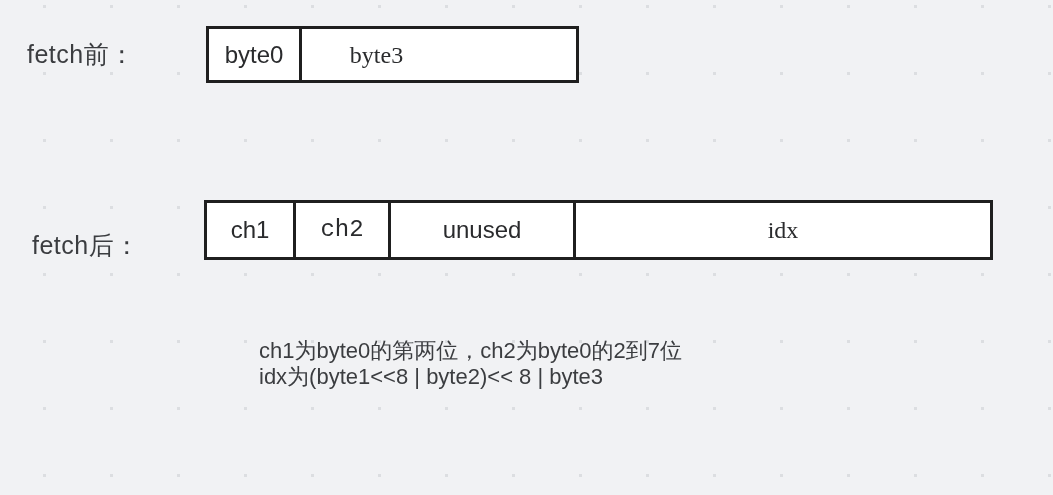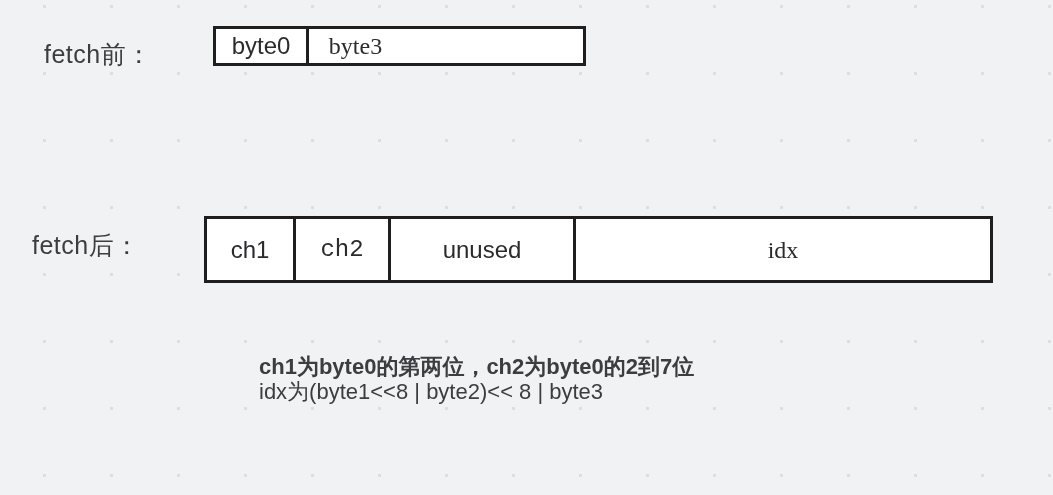--- a/index.html
+++ b/index.html
@@ -26,42 +26,43 @@
 
   
   .row-label {
     position: absolute;
     color: #3b3d40;
     font-size: 25px;
     line-height: 1;
     letter-spacing: 0.5px;
     white-space: nowrap;
   }
-  #label-before { left: 44px; top: 42px; }
+  #label-before { left: 27px; top: 42px; }
   #label-after  { left: 32px; top: 233px; }
 
   
   .strip {
     position: absolute;
     display: flex;
     box-sizing: border-box;
     background: #ffffff;
     border: 3px solid #1f1f1f;
   }
   #strip-before {
-    left: 213px;
+    left: 206px;
     top: 26px;
     width: 373px;
-    height: 40px;
+    height: 57px;
+    gap: 28px;
   }
   #strip-after {
     left: 204px;
-    top: 216px;
+    top: 200px;
     width: 789px;
-    height: 67px;
+    height: 60px;
   }
 
   .cell {
     box-sizing: border-box;
     display: flex;
     align-items: center;
     justify-content: center;
     background: #ffffff;
     color: #2a2b2d;
     font-size: 24px;
@@ -84,22 +85,22 @@
 
   
   .note {
     position: absolute;
     left: 259px;
     color: #3b3d40;
     font-size: 22px;
     line-height: 1;
     white-space: nowrap;
   }
-  #note-0 { top: 356px; font-weight: bold; }
-  #note-1 { top: 381px; }
+  #note-0 { top: 340px; }
+  #note-1 { top: 366px; }
 </style>
 </head>
 <body>
 
 <div id="canvas">
 
   <div class="row-label" id="label-before">fetch前：</div>
 
   <div class="strip" id="strip-before">
     <div class="cell">byte0</div>

